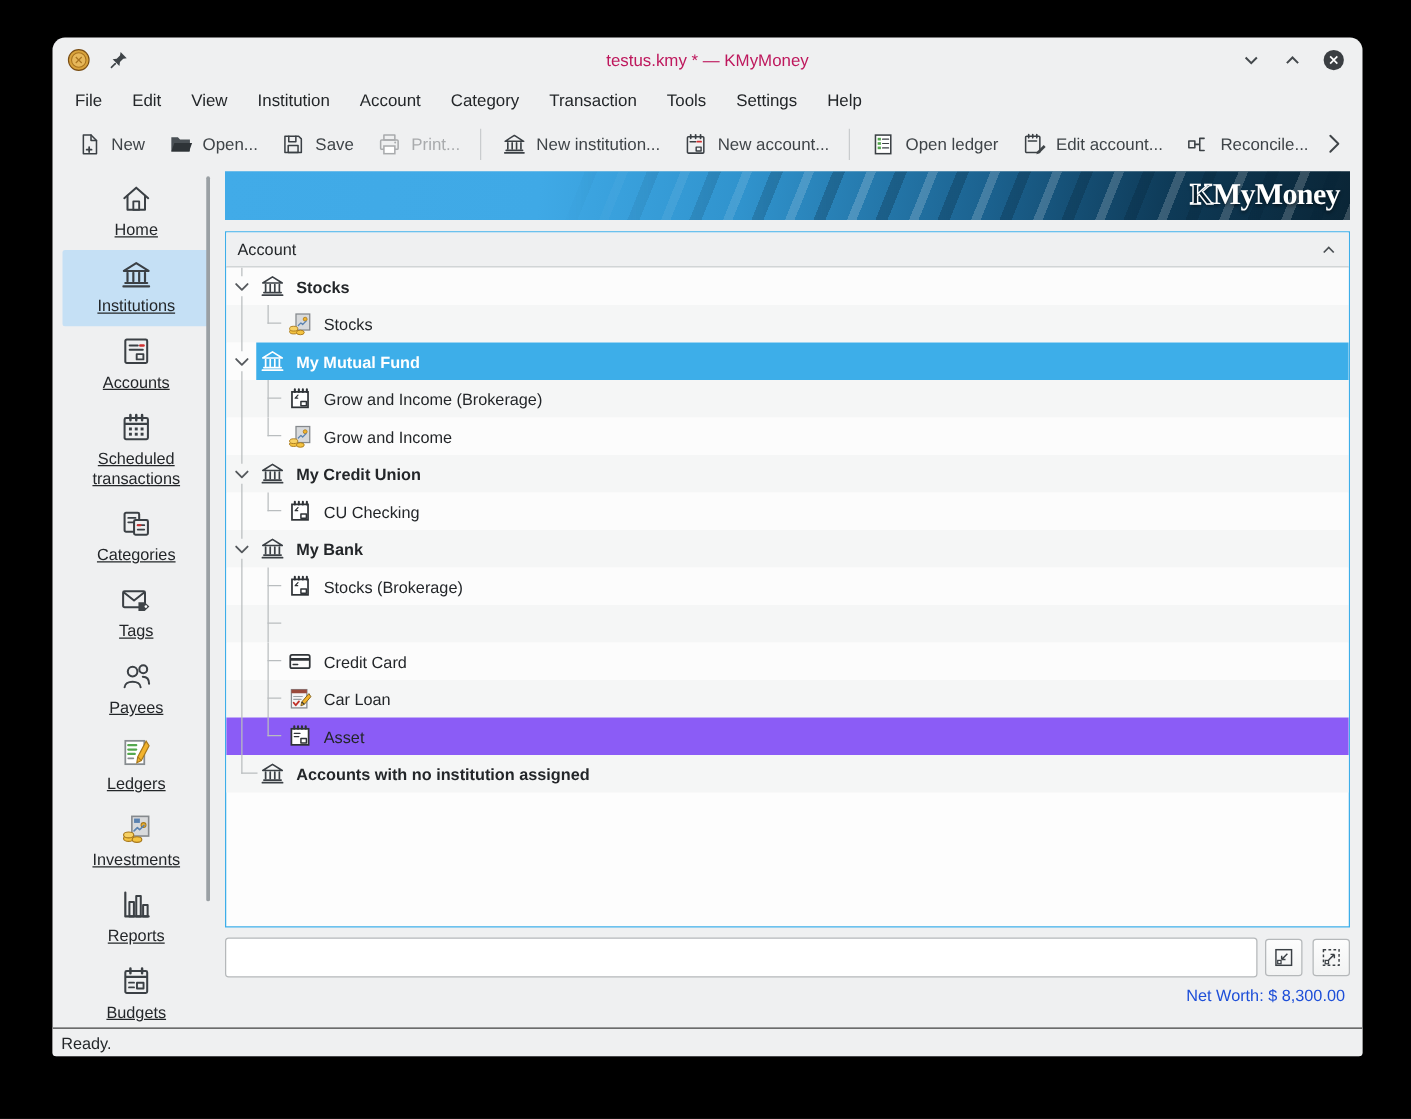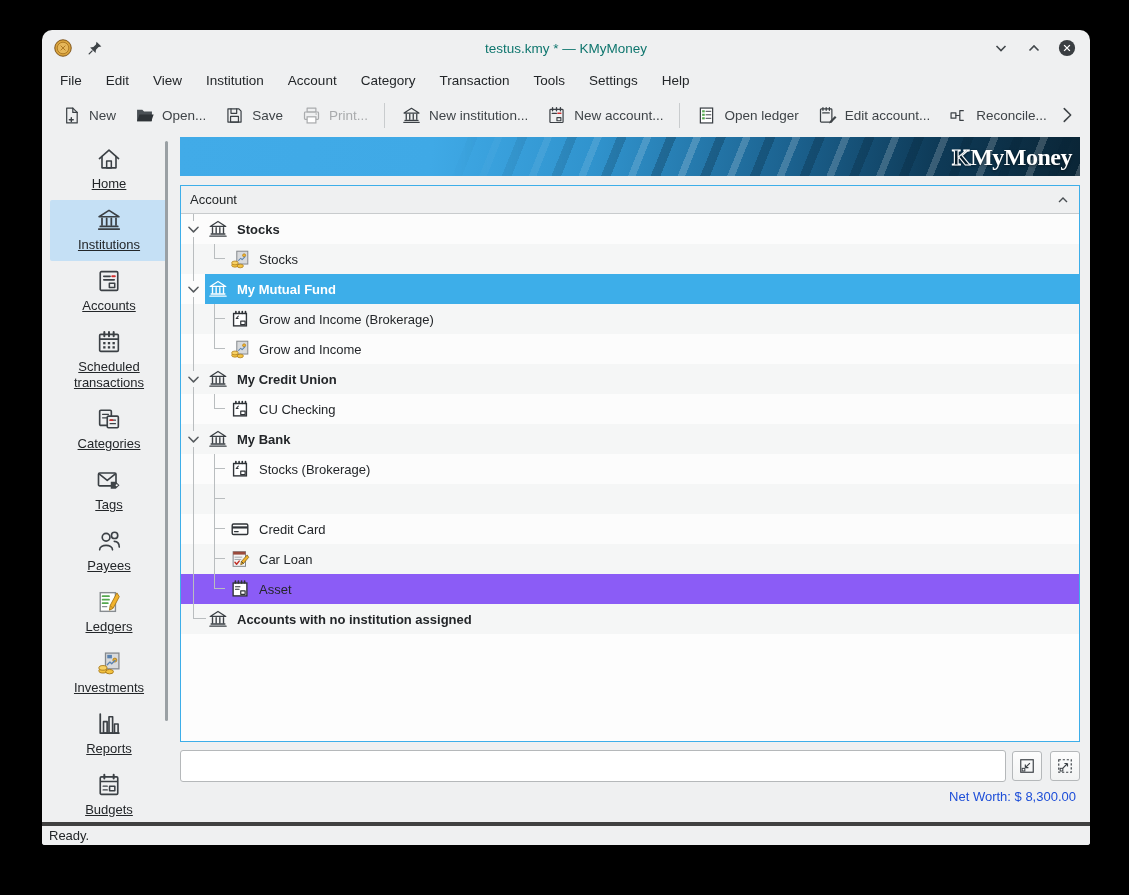--- a/index.html
+++ b/index.html
@@ -5,21 +5,21 @@
   * { margin:0; padding:0; box-sizing:border-box; }
   html,body { width:1129px; height:895px; background:#000; font-family:"Liberation Sans","DejaVu Sans",sans-serif; overflow:hidden; }
   #window { position:absolute; left:42px; top:30px; width:1048px; height:815px;
     background:#eff0f1; border-radius:10px 10px 3px 3px; overflow:hidden;
     display:flex; flex-direction:column; color:#232629; }
 
   
   .titlebar { height:36px; flex:0 0 36px; display:flex; align-items:center; padding:0 14px 0 10px; position:relative; }
   .titlebar .appico { width:22px; height:22px; }
   .titlebar .pin { width:18px; height:18px; margin-left:12px; }
-  .title-text { position:absolute; left:0; right:0; text-align:center; font-size:13.5px; color:#0f766e; pointer-events:none; }
+  .title-text { position:absolute; left:0; right:0; text-align:center; font-size:13.5px; color:#be185d; pointer-events:none; }
   .win-controls { margin-left:auto; display:flex; align-items:center; gap:15px; z-index:2; }
   .win-controls .wbtn { width:18px; height:18px; display:flex; align-items:center; justify-content:center; }
 
   
   .menubar { height:29px; flex:0 0 29px; display:flex; align-items:center; padding:0 6px; }
   .menu-item { font-size:13.5px; padding:4px 12px; border-radius:3px; cursor:default; }
 
   
   .toolbar { height:40px; flex:0 0 40px; display:flex; align-items:center; padding:0 8px 0 10px; }
   .tbtn { display:flex; align-items:center; gap:7px; padding:5px 9px; border-radius:3px; font-size:13.5px; color:#3f4448; white-space:nowrap; }
@@ -74,21 +74,21 @@
   .row-body.sel .rlabel { color:#fff; }
 
   
   .filter-row { margin-top:8px; display:flex; align-items:center; gap:6px; }
   .filter-input { flex:1; height:32px; border:1px solid #b5b8ba; border-radius:3px; background:#fff; padding:0 8px; font-size:13px; font-family:inherit; outline:none; }
   .sq-btn { width:30px; height:30px; border:1px solid #b5b8ba; border-radius:3px; background:linear-gradient(#fdfdfd,#f2f3f3); display:flex; align-items:center; justify-content:center; }
   .sq-btn + .sq-btn { margin-left:2px; }
   .networth-row { padding:7px 4px 0 0; text-align:right; font-size:13px; color:#1d4ed8; }
 
   
-  .statusbar { height:23px; flex:0 0 23px; display:flex; align-items:center; padding-left:7px; font-size:13px; background:#eff0f1; border-top:4px solid #404040; }
+  .statusbar { height:23px; flex:0 0 23px; display:flex; align-items:center; padding-left:7px; font-size:13px; background:#eff0f1; border-top:1px solid #404040; }
 </style>
 </head>
 <body>
 
 <div id="window">
 
   <div class="titlebar">
     <span class="appico"><svg xmlns="http://www.w3.org/2000/svg" viewBox="0 0 24 24" width="100%" height="100%">
           <circle cx="12" cy="12" r="9" fill="#d9a33c" stroke="#7a4e14" stroke-width="1"></circle>
           <circle cx="12" cy="12" r="6.3" fill="#e6b75a" stroke="#a8731f" stroke-width="0.9"></circle>

